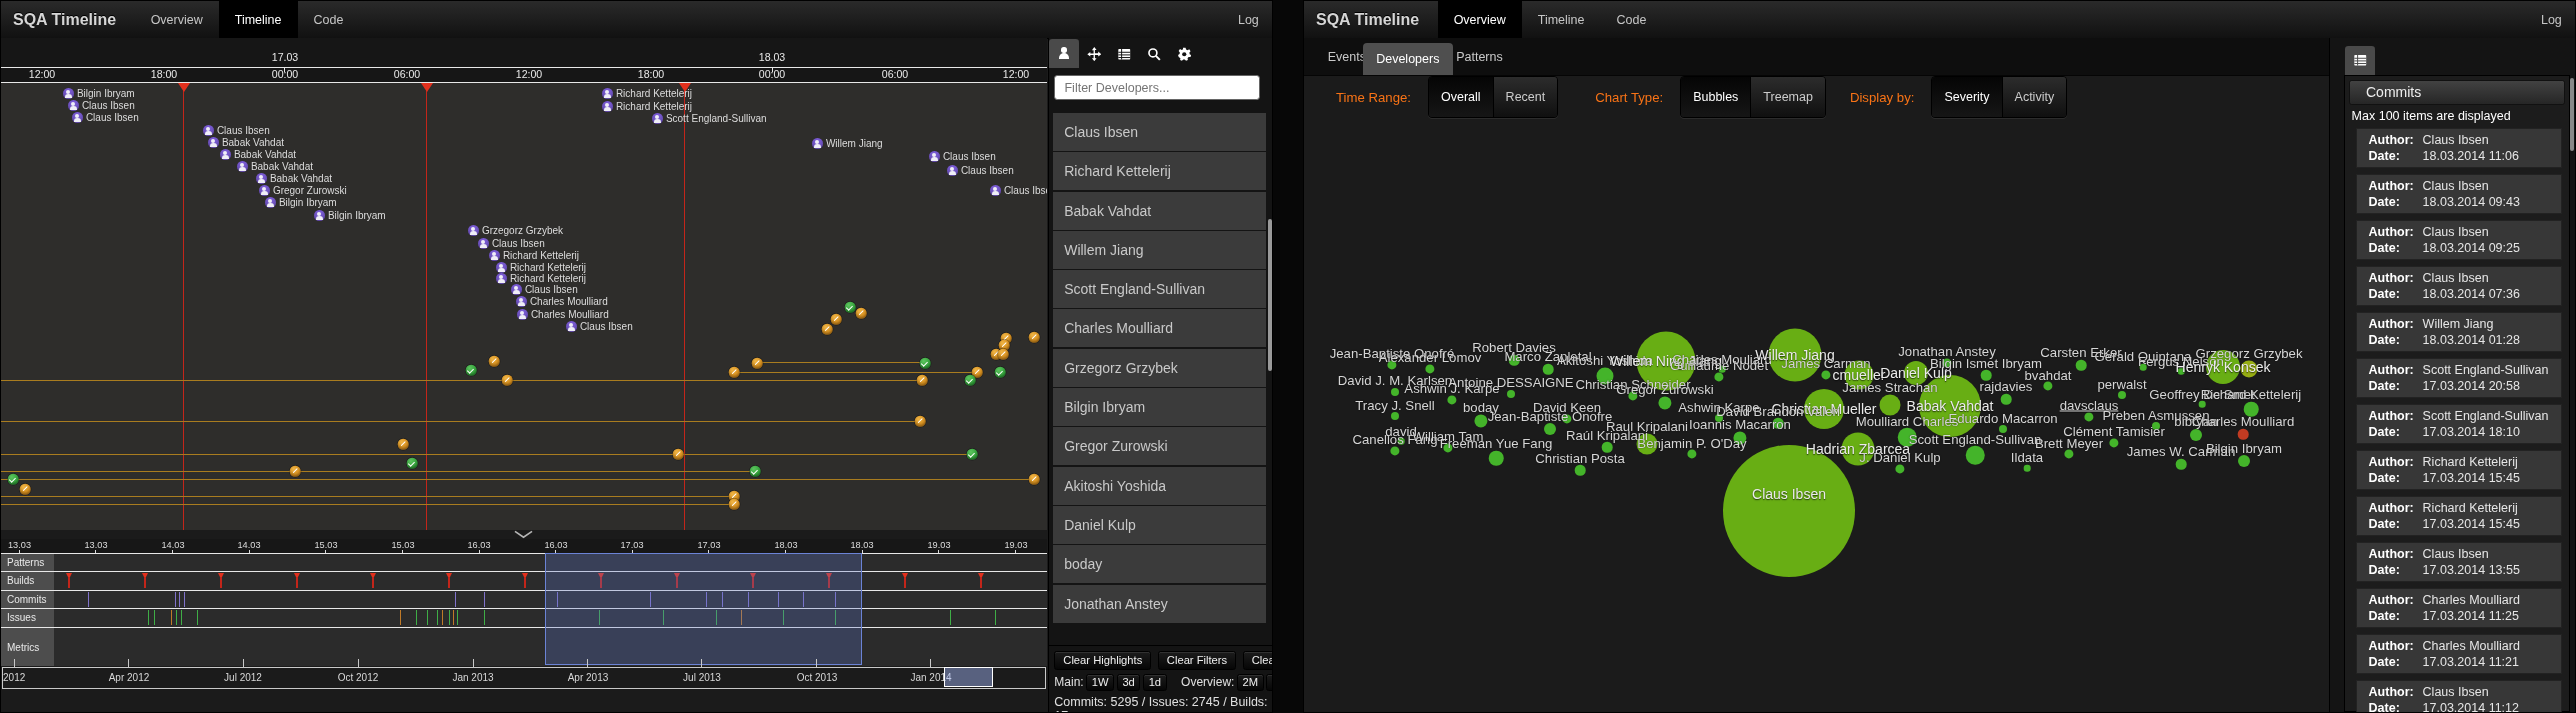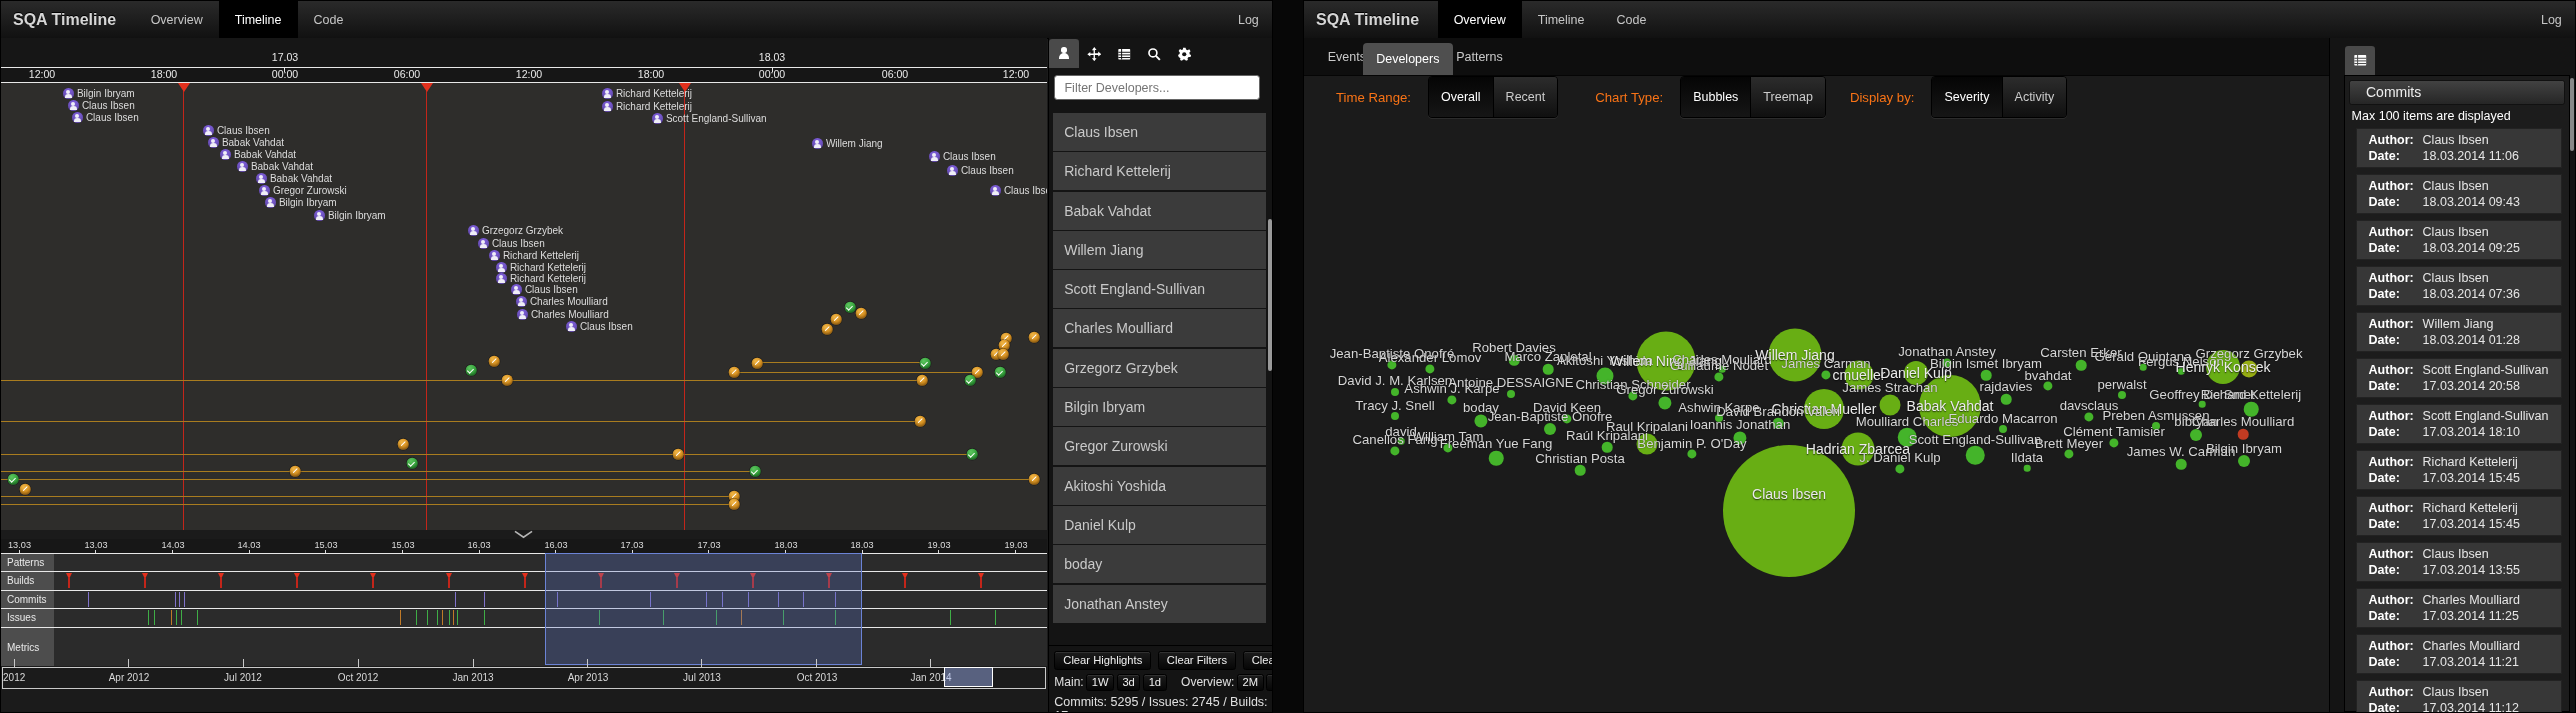--- a/index.html
+++ b/index.html
@@ -678,39 +678,39 @@
         <div class="bubble-label onbig" style="left: 555px; top: 299px;">cmueller</div>
         <div class="bubble-label" style="left: 643px; top: 275px;">Jonathan Anstey</div>
         <div class="bubble-label onbig" style="left: 612px; top: 297px;">Daniel Kulp</div>
         <div class="bubble-label" style="left: 682px; top: 287px;">Bilgin Ismet Ibryam</div>
         <div class="bubble-label" style="left: 702px; top: 310px;">rajdavies</div>
         <div class="bubble-label onbig" style="left: 646px; top: 330px;">Babak Vahdat</div>
         <div class="bubble-label onbig" style="left: 520px; top: 333px;">Christian Mueller</div>
         <div class="bubble-label" style="left: 586px; top: 311px;">James Strachan</div>
         <div class="bubble-label" style="left: 474px; top: 335px;">David Brandon Valeri</div>
         <div class="bubble-label" style="left: 415px; top: 331px;">Ashwin Karpe</div>
-        <div class="bubble-label" style="left: 436px; top: 348px;">Ioannis Jonathan</div>
+        <div class="bubble-label" style="left: 436px; top: 348px;">Ioannis Macarron</div>
         <div class="bubble-label" style="left: 388px; top: 367px;">Benjamin P. O'Day</div>
         <div class="bubble-label onbig" style="left: 485px; top: 418px;">Claus Ibsen</div>
         <div class="bubble-label onbig" style="left: 554px; top: 373px;">Hadrian Zbarcea</div>
         <div class="bubble-label" style="left: 603px; top: 345px;">Moulliard Charles</div>
         <div class="bubble-label" style="left: 596px; top: 381px;">J. Daniel Kulp</div>
         <div class="bubble-label" style="left: 671px; top: 363px;">Scott England-Sullivan</div>
         <div class="bubble-label" style="left: 699px; top: 342px;">Eduardo Macarron</div>
         <div class="bubble-label" style="left: 723px; top: 381px;">Ildata</div>
         <div class="bubble-label" style="left: 777px; top: 276px;">Carsten Erker</div>
         <div class="bubble-label" style="left: 839px; top: 280px;">Gerald Quintana</div>
         <div class="bubble-label" style="left: 877px; top: 285px;">Fergus Nelson</div>
         <div class="bubble-label onbig" style="left: 919px; top: 291px;">Henryk Konsek</div>
         <div class="bubble-label" style="left: 945px; top: 277px;">Grzegorz Grzybek</div>
         <div class="bubble-label" style="left: 744px; top: 299px;">bvahdat</div>
         <div class="bubble-label" style="left: 818px; top: 308px;">perwalst</div>
         <div class="bubble-label" style="left: 898px; top: 318px;">Geoffrey De Smet</div>
         <div class="bubble-label" style="left: 947px; top: 318px;">Richard Kettelerij</div>
-        <div class="bubble-label" style="left: 785px; top: 329px;">davsclaus</div>
+        <div class="bubble-label" style="left: 785px; top: 329px; text-decoration: underline;">davsclaus</div>
         <div class="bubble-label" style="left: 852px; top: 339px;">Preben Asmussen</div>
         <div class="bubble-label" style="left: 892px; top: 345px;">bibryan</div>
         <div class="bubble-label" style="left: 939px; top: 345px;">Charles Moulliard</div>
         <div class="bubble-label" style="left: 810px; top: 355px;">Clément Tamisier</div>
         <div class="bubble-label" style="left: 765px; top: 367px;">Brett Meyer</div>
         <div class="bubble-label" style="left: 877px; top: 375px;">James W. Carman</div>
         <div class="bubble-label" style="left: 940px; top: 372px;">Bilgin Ibryam</div>
       </div>
 
     <div class="commits-wrap">

